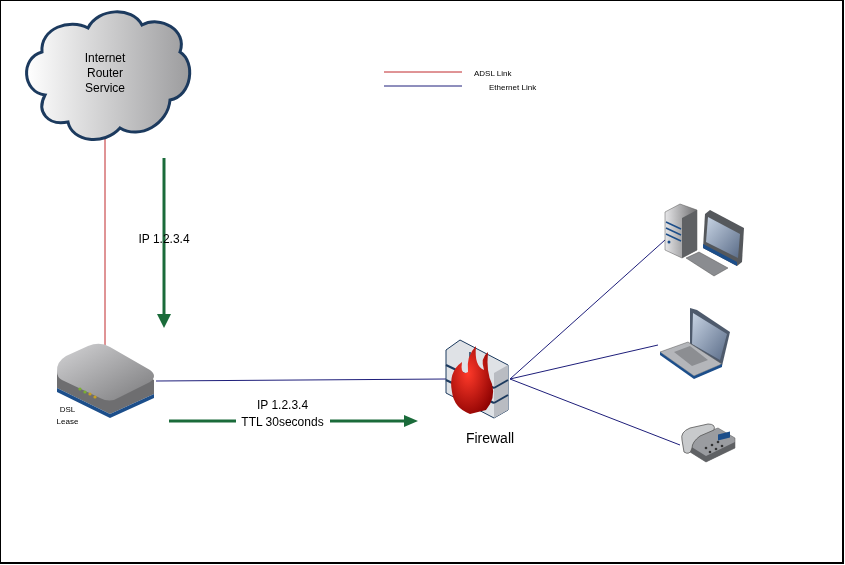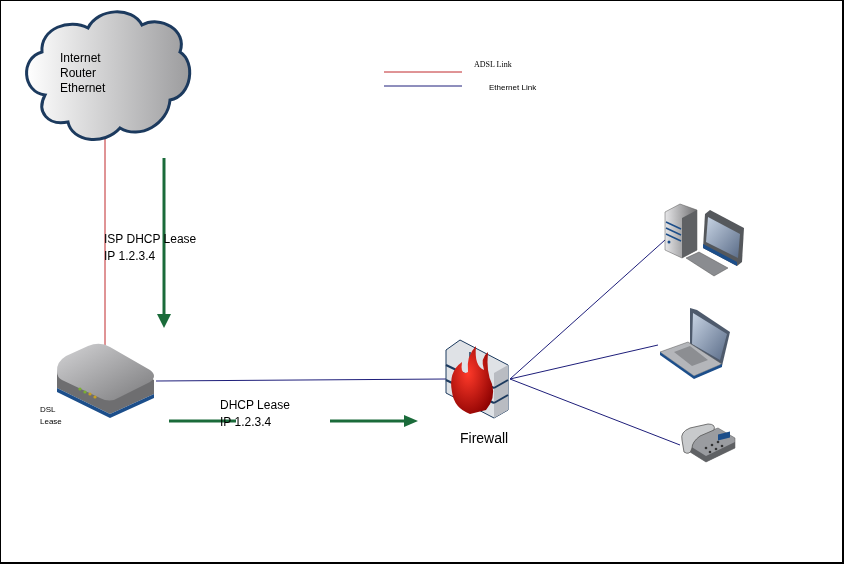--- a/index.html
+++ b/index.html
@@ -1,26 +1,26 @@
 <!DOCTYPE html>
 <html><head>
   <meta charset="utf-8">
   <style>
     html, body { margin: 0; padding: 0; background: #ffffff; }
     body { width: 845px; height: 565px; overflow: hidden; position: relative; font-family: "Liberation Sans", sans-serif; }
     .frame { position: absolute; left: 0; top: 0; width: 841px; height: 561px; border: 2px solid #000; border-left-width: 1px; border-top-width: 1px; box-sizing: content-box; }
     svg.canvas { position: absolute; left: 0; top: 0; }
-    .lbl { position: absolute; text-align: left; color: #000; white-space: nowrap; }
+    .lbl { position: absolute; text-align: center; color: #000; white-space: nowrap; }
     .lbl-cloud { left: 60px; top: 51px; width: 90px; font-size: 12px; line-height: 15px; }
     .lbl-isp { left: 104px; top: 231px; width: 120px; font-size: 12px; line-height: 17px; background: transparent; }
     .lbl-dhcp { left: 220px; top: 397px; width: 125px; font-size: 12px; line-height: 17px; }
     .lbl-router { left: 40px; top: 404px; width: 55px; font-size: 8px; line-height: 12px; }
     .lbl-fw { left: 460px; top: 430px; width: 60px; font-size: 14px; }
     .legend-text { position: absolute; font-size: 8px; color: #000; }
-    .leg1 { left: 474px; top: 60px; font-family: Liberation Serif, serif; }
+    .leg1 { left: 474px; top: 69px; }
     .leg2 { left: 474px; top: 83px; margin-left: 15px; }
   </style>
 </head>
 <body>
 
 <div class="frame"></div>
 
 <svg class="canvas" width="845" height="565" viewBox="0 0 845 565">
   <defs>
     <linearGradient id="cloudGrad" x1="0" y1="0" x2="1" y2="0">
@@ -123,34 +123,33 @@
     <circle cx="718" cy="442" r="1.3" fill="#333"></circle>
     <circle cx="710" cy="452" r="1.3" fill="#333"></circle>
     <circle cx="716" cy="449" r="1.3" fill="#333"></circle>
     <circle cx="722" cy="446" r="1.3" fill="#333"></circle>
   </g>
 </svg>
 
 <div class="lbl lbl-cloud">
   <div>Internet</div>
   <div>Router</div>
-  <div>Ethernet</div>
+  <div>Service</div>
 </div>
 
 <div class="legend-text leg1">ADSL Link</div>
 <div class="legend-text leg2">Ethernet Link</div>
 
 <div class="lbl lbl-isp">
-  <div>ISP DHCP Lease</div>
   <div>IP 1.2.3.4</div>
 </div>
 
 <div class="lbl lbl-dhcp">
-  <div>DHCP Lease</div>
   <div>IP 1.2.3.4</div>
+  <div>TTL 30seconds</div>
 </div>
 
 <div class="lbl lbl-router">
   <div>DSL</div>
   <div>Lease</div>
 </div>
 
 <div class="lbl lbl-fw">Firewall</div>
 
 </body></html>

